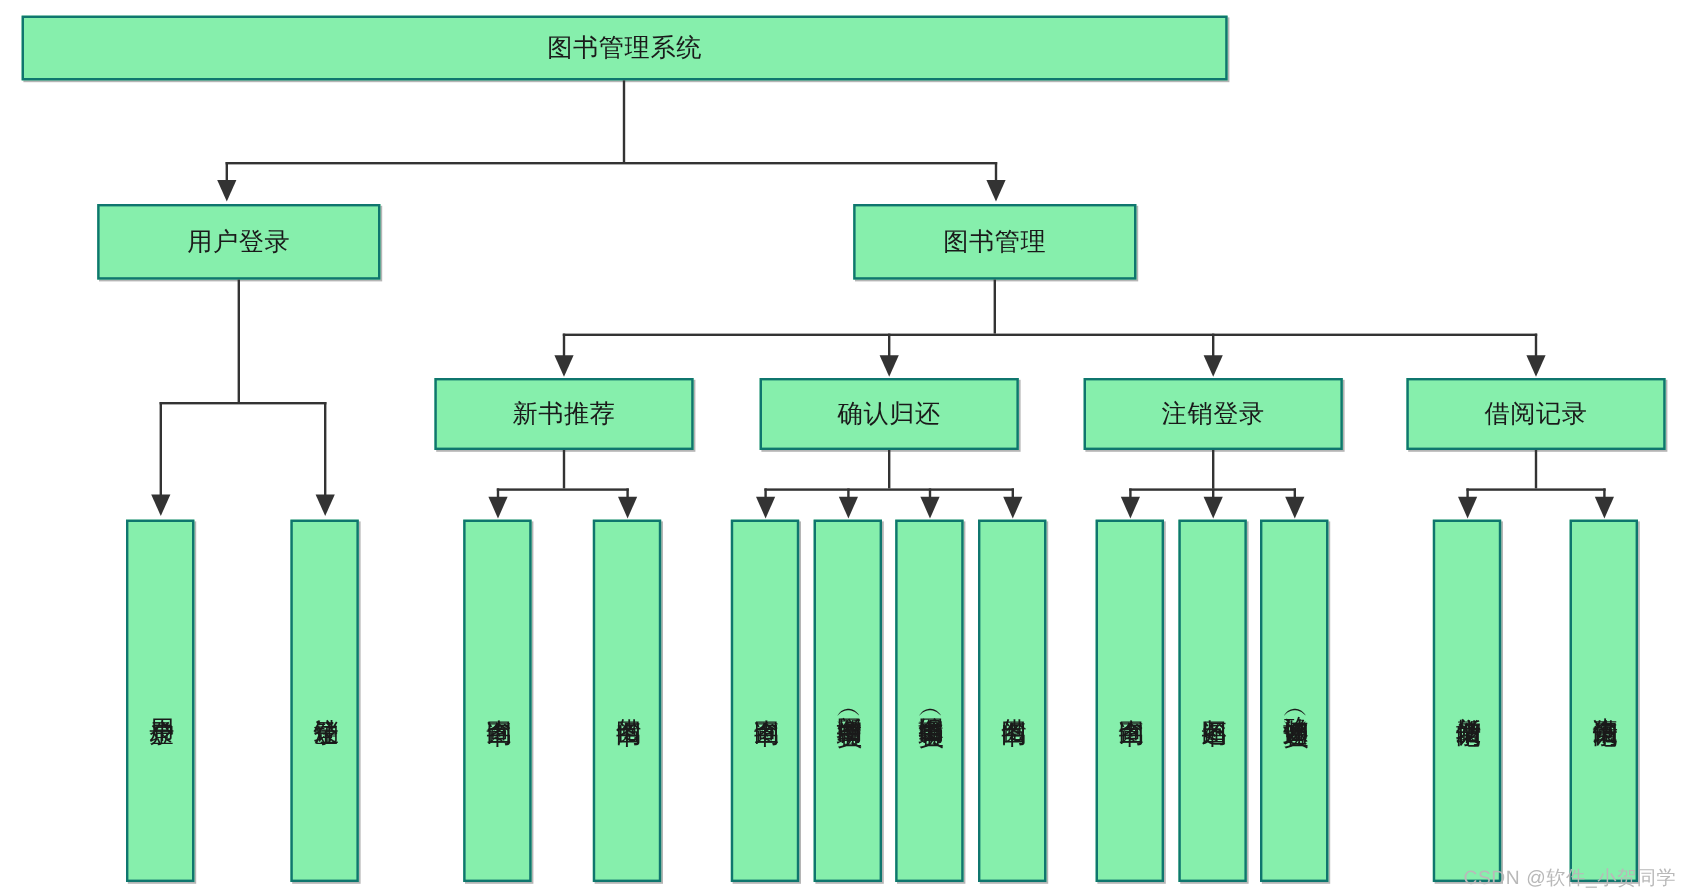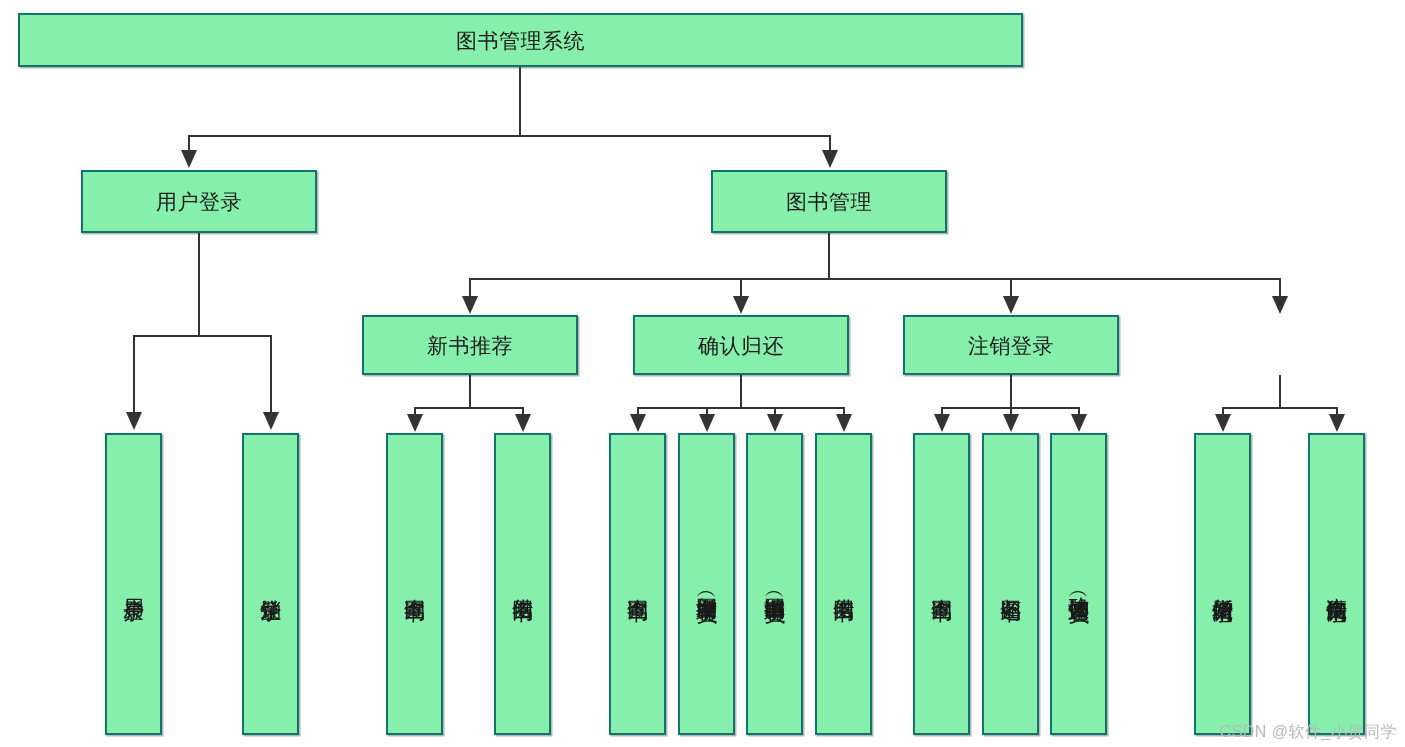--- a/index.html
+++ b/index.html
@@ -123,20 +123,23 @@
   <div class="arrow" style="left:1272px; top:296px;"></div>
 
   <div class="node horiz" style="left:362px; top:315px; width:216px; height:60px;">
     <span class="label">新书推荐</span>
   </div>
   <div class="node horiz" style="left:633px; top:315px; width:216px; height:60px;">
     <span class="label">确认归还</span>
   </div>
   <div class="node horiz" style="left:903px; top:315px; width:216px; height:60px;">
     <span class="label">注销登录</span>
+  </div>
+  <div class="node horiz" style="left:1172px; top:315px; width:216px; height:60px;">
+    <span class="label">借阅记录</span>
   </div>
 
   <div class="edge v" style="left:469px; top:375px; height:32px;"></div>
   <div class="edge h" style="left:414px; top:407px; width:110px;"></div>
   <div class="edge v" style="left:414px; top:407px; height:10px;"></div>
   <div class="arrow" style="left:407px; top:414px;"></div>
   <div class="edge v" style="left:522px; top:407px; height:10px;"></div>
   <div class="arrow" style="left:515px; top:414px;"></div>
 
   <div class="edge v" style="left:740px; top:375px; height:32px;"></div>

